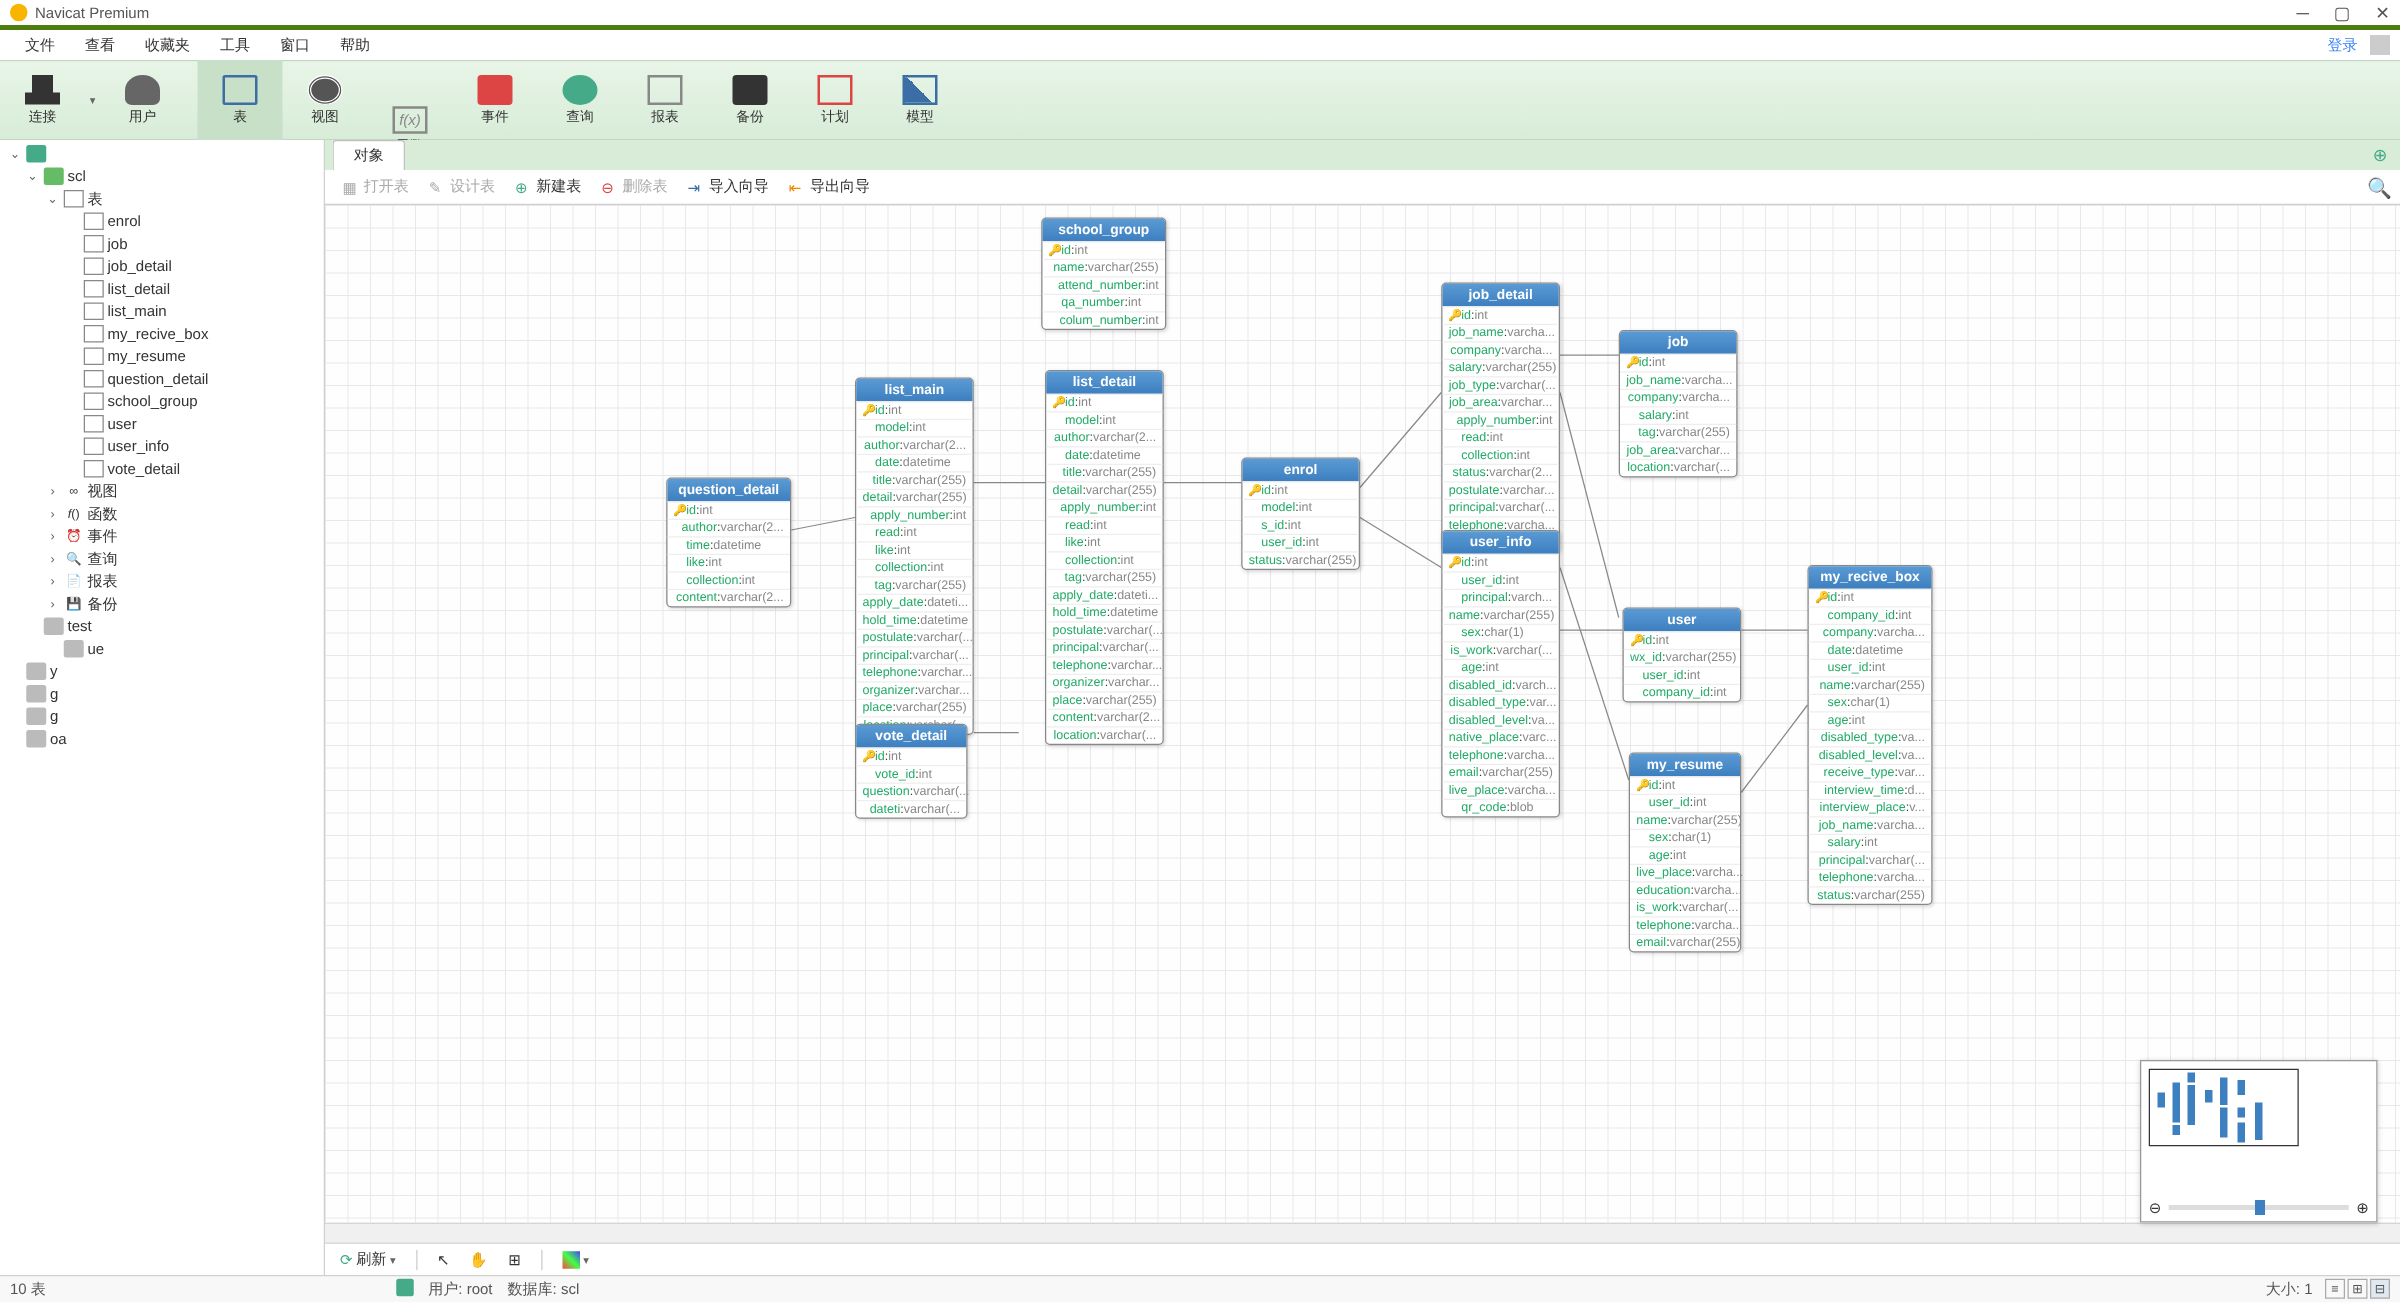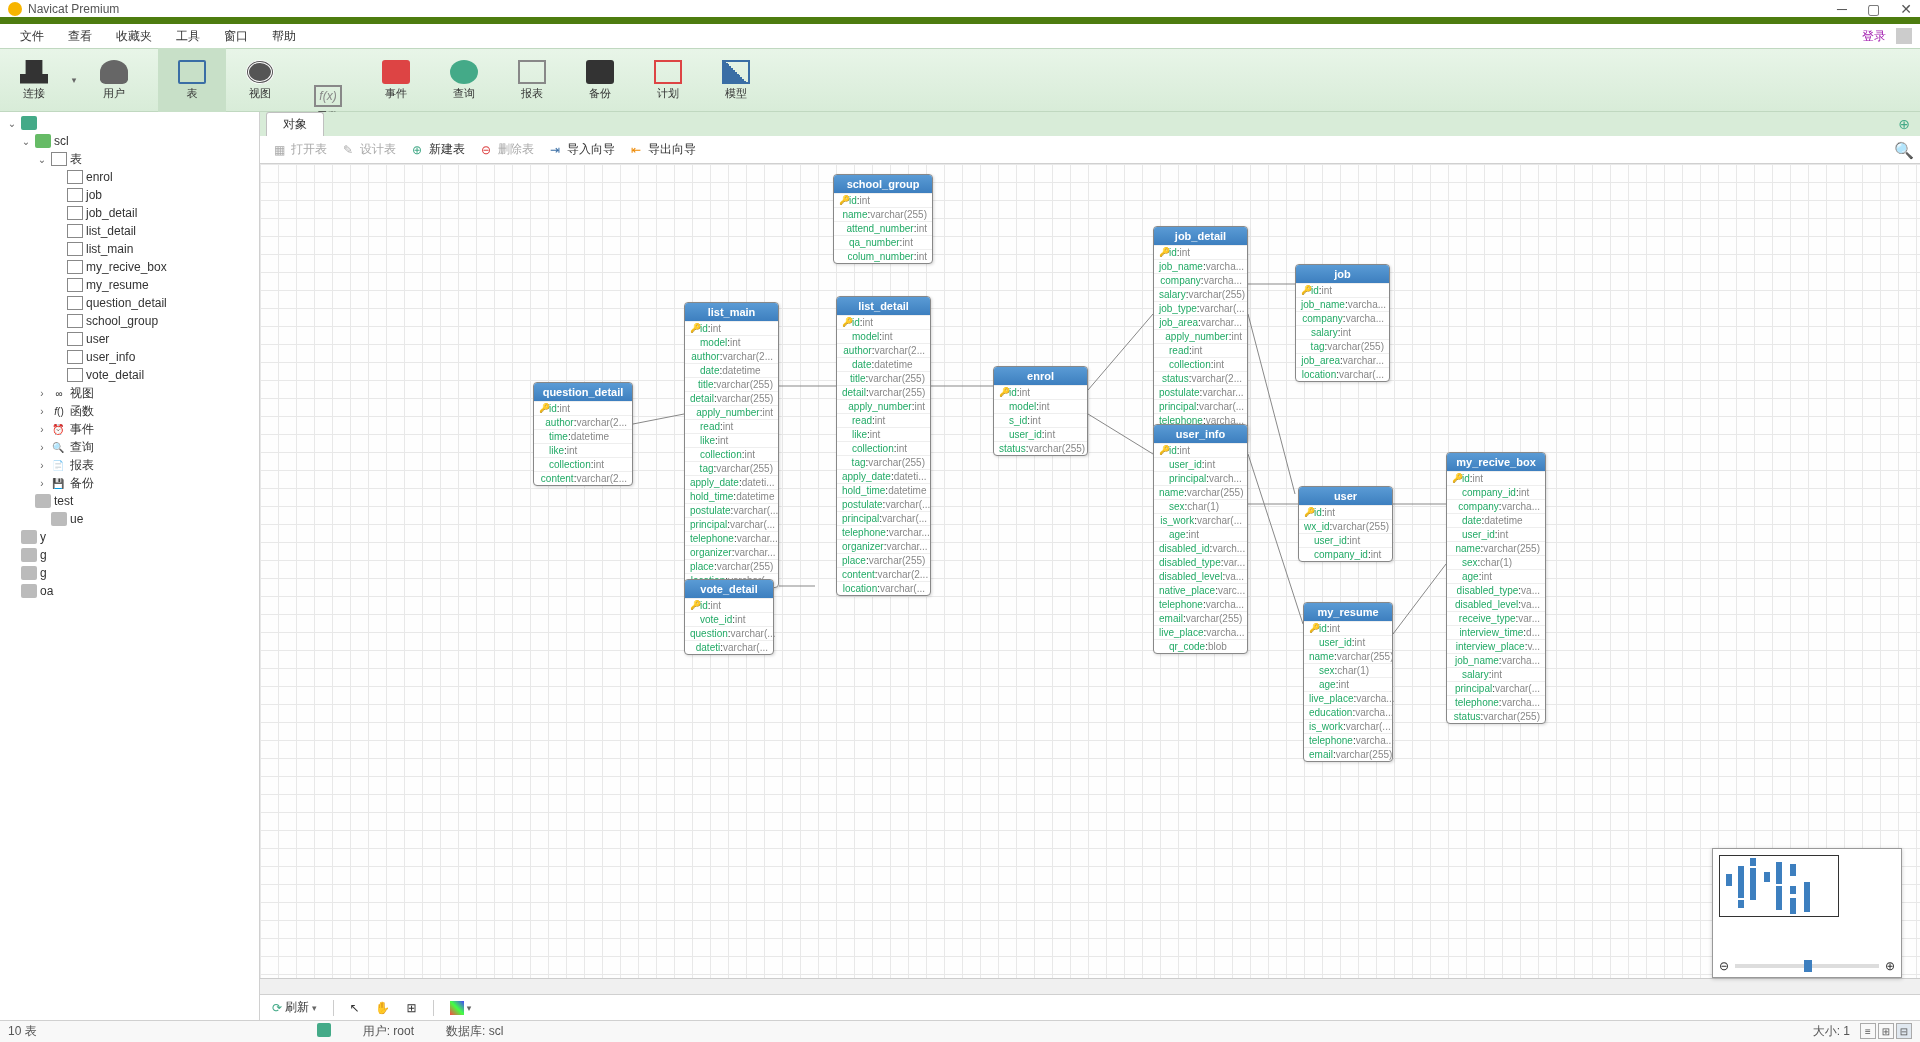--- a/index.html
+++ b/index.html
@@ -1,26 +1,26 @@
 <!DOCTYPE html>
 <html><head>
 <meta charset="utf-8">
 <style>
 * { margin: 0; padding: 0; box-sizing: border-box; font-family: "Microsoft YaHei", Arial, sans-serif; }
 body { font-size: 12px; color: #333; background: #fff; overflow: hidden; }
 
-.titlebar { height: 24px; background: #fff; display: flex; align-items: center; padding: 0 8px; border-bottom: 7px solid #4d7c0f; }
+.titlebar { height: 24px; background: #fff; display: flex; align-items: center; padding: 0 8px; border-bottom: 4px solid #4d7c0f; }
 .titlebar .app-icon { width: 14px; height: 14px; background: #f7b500; border-radius: 50%; margin-right: 6px; }
 .titlebar .title { font-size: 12px; color: #555; flex: 1; }
 .titlebar .win-btns { display: flex; gap: 20px; font-size: 14px; color: #555; }
 .titlebar .win-btns span { cursor: pointer; }
 
 .menubar { height: 24px; background: #fff; display: flex; align-items: center; padding: 0 8px; }
 .menubar .menu-item { padding: 0 12px; font-size: 12px; color: #333; cursor: pointer; }
-.menubar .login { margin-left: auto; padding: 0 4px; color: #a21caf; cursor: pointer; }
+.menubar .login { margin-left: auto; padding: 0 4px; color: #3b82f6; cursor: pointer; }
 .menubar .avatar { width: 16px; height: 16px; background: #ccc; margin-left: 6px; }
 
 .toolbar { height: 64px; background: linear-gradient(#e8f5e8, #d8ecd8); display: flex; align-items: center; border-top: 1px solid #c0d8c0; border-bottom: 1px solid #c0d8c0; }
 .toolbar .tb-btn { display: flex; flex-direction: column; align-items: center; justify-content: center; width: 68px; height: 64px; cursor: pointer; }
 .toolbar .tb-btn.active { background: #c8e0c8; }
 .toolbar .tb-btn .icon { width: 28px; height: 24px; margin-bottom: 2px; }
 .toolbar .tb-btn .label { font-size: 11px; }
 .toolbar .sep { width: 10px; }
 
 .content { display: flex; height: calc(100vh - 134px); }
@@ -67,21 +67,21 @@
 
 .minimap { position: absolute; right: 18px; bottom: 42px; width: 190px; height: 130px; background: #fff; border: 1px solid #999; box-shadow: 0 1px 4px rgba(0,0,0,0.2); }
 .minimap .inner { border: 1px solid #333; width: 120px; height: 62px; margin: 6px; position: relative; }
 .minimap .block { position: absolute; background: #3d7fbf; }
 .minimap .zoom { position: absolute; bottom: 4px; left: 6px; right: 6px; display: flex; align-items: center; gap: 6px; font-size: 12px; }
 .minimap .slider { flex: 1; height: 4px; background: #ddd; position: relative; }
 .minimap .slider .thumb { position: absolute; left: 48%; top: -4px; width: 8px; height: 12px; background: #3d7fbf; }
 
 .statusbar { height: 22px; background: #f8f8f8; border-top: 1px solid #d0d0d0; display: flex; align-items: center; padding: 0 8px; font-size: 12px; color: #555; }
 .statusbar .sb-left { }
-.statusbar .sb-mid { margin-left: 280px; display: flex; gap: 32px; }
+.statusbar .sb-mid { margin-left: 280px; display: flex; gap: 12px; }
 .statusbar .sb-right { margin-left: auto; display: flex; gap: 2px; }
 .statusbar .sb-right .vm { width: 16px; height: 16px; border: 1px solid #aaa; cursor: pointer; display: flex; align-items: center; justify-content: center; font-size: 10px; }
 
 .ic-conn { background: #333; clip-path: polygon(20% 0, 80% 0, 80% 60%, 100% 60%, 100% 100%, 0 100%, 0 60%, 20% 60%); }
 .ic-user { background: #666; border-radius: 50% 50% 20% 20%; }
 .ic-table { border: 2px solid #3a6ea5; border-radius: 2px; }
 .ic-view { background: #555; border-radius: 50%; border: 3px double #fff; }
 .ic-func { border: 2px solid #888; color: #888; font-style: italic; text-align: center; line-height: 18px; font-size: 12px; margin-top: 48px; }
 .ic-event { background: #d44; border-radius: 3px; }
 .ic-query { background: #4a8; border-radius: 50%; }

